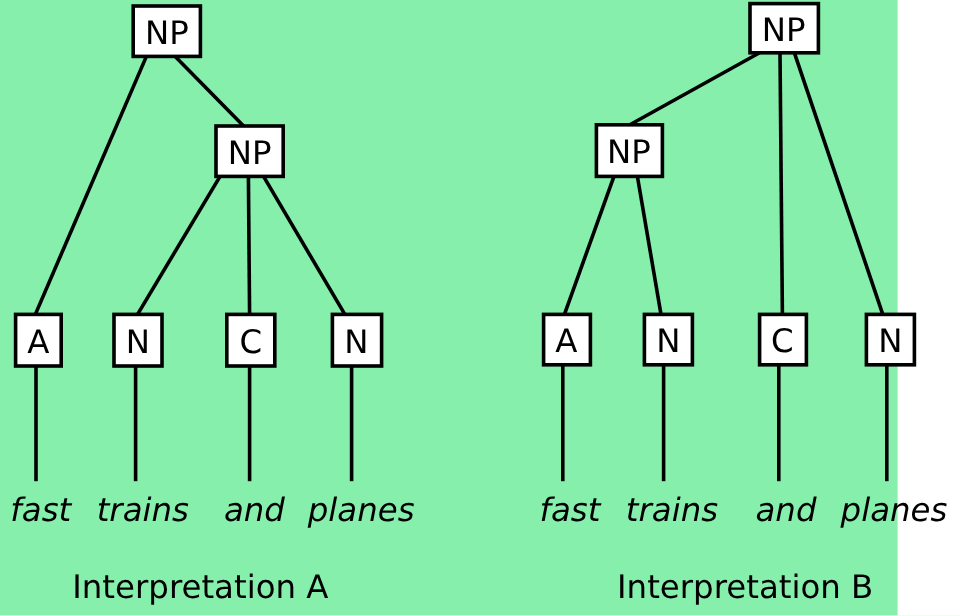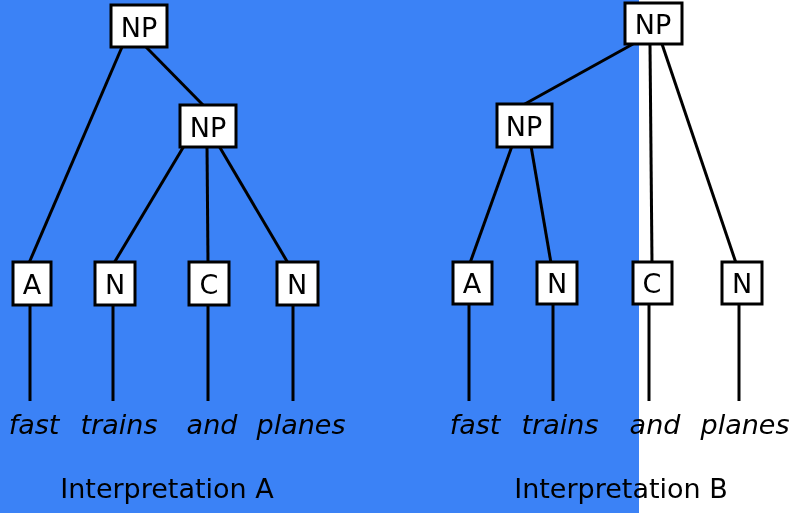--- a/index.html
+++ b/index.html
@@ -5,23 +5,23 @@
   html, body {
     margin: 0;
     padding: 0;
     background: #ffffff;
     width: 800px;
     height: 513px;
     overflow: hidden;
   }
   .stage {
     position: relative;
-    width: 639px;
+    width: 748px;
     height: 513px;
-    background: #3b82f6;
+    background: #86efac;
   }
   svg { display: block; }
   .edge {
     stroke: #000000;
     stroke-width: 3;
     stroke-linecap: butt;
     fill: none;
   }
   .node-box {
     fill: #ffffff;

